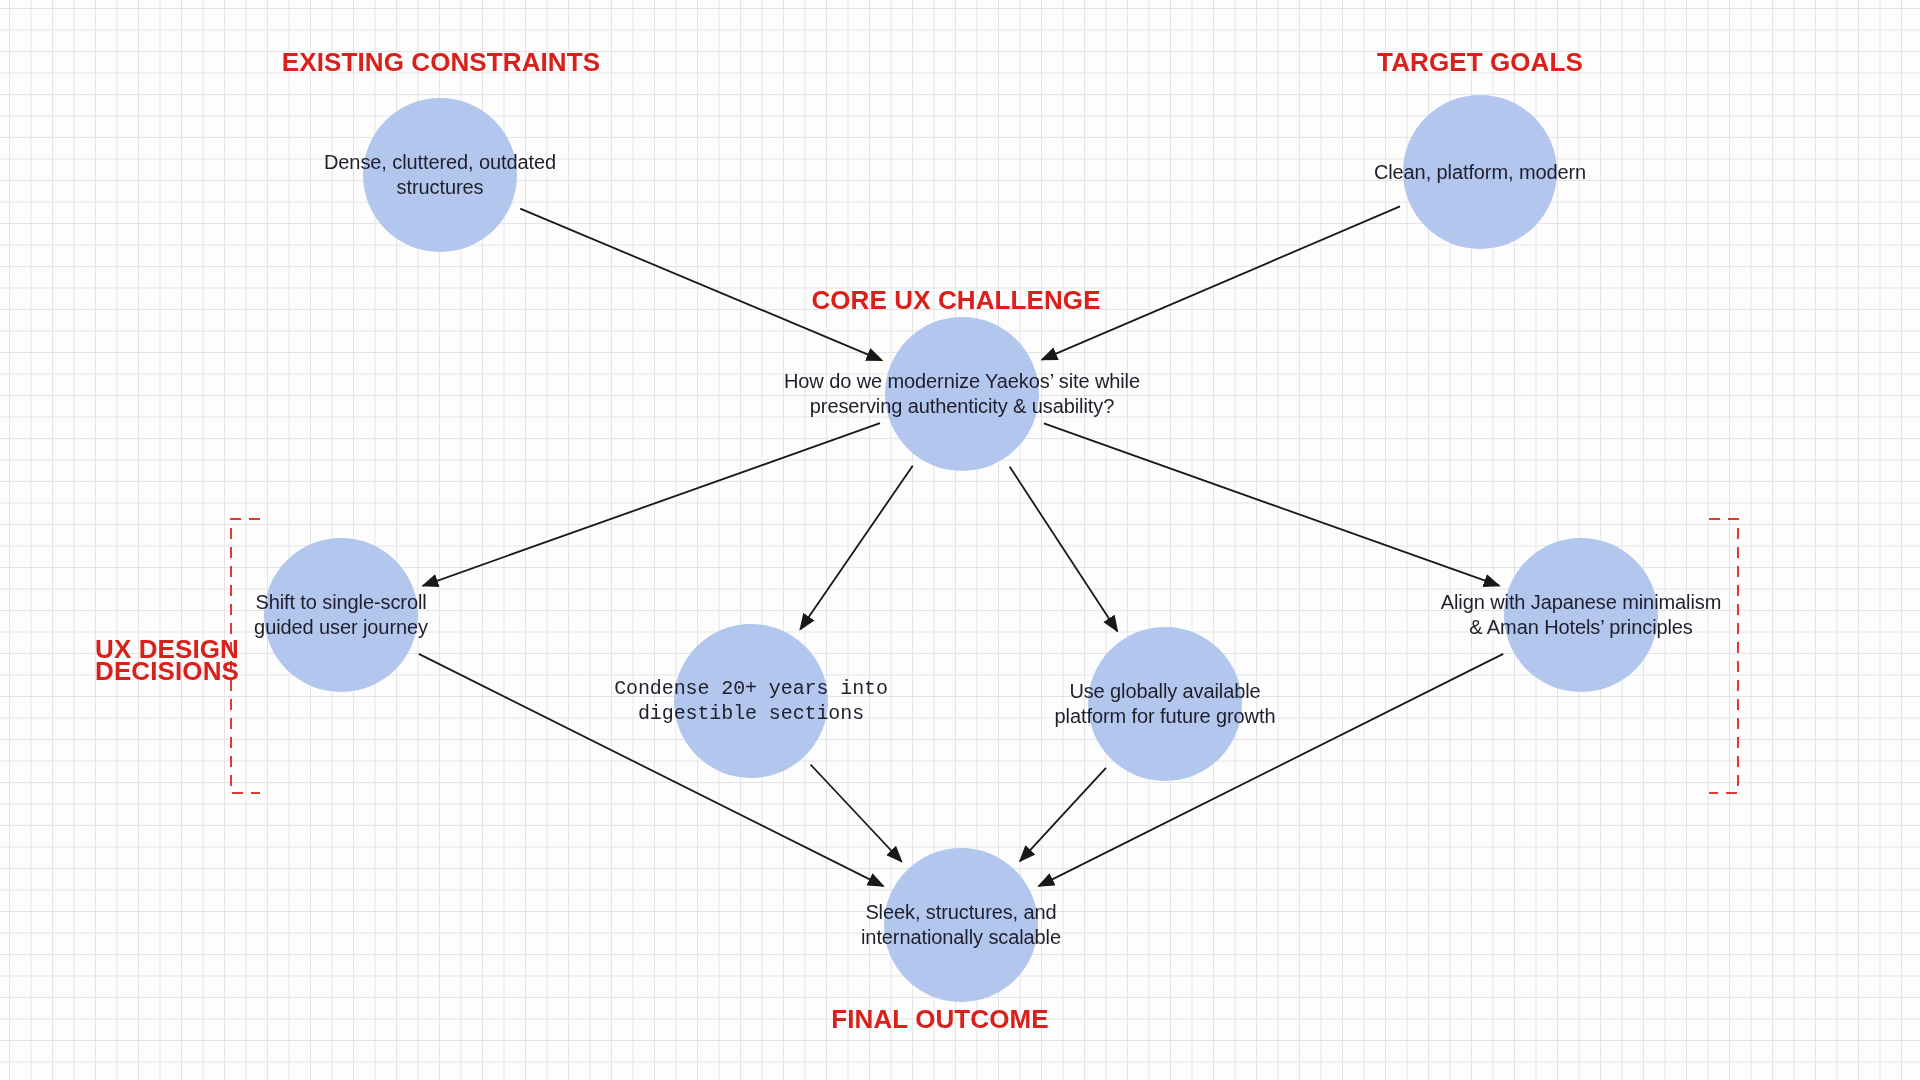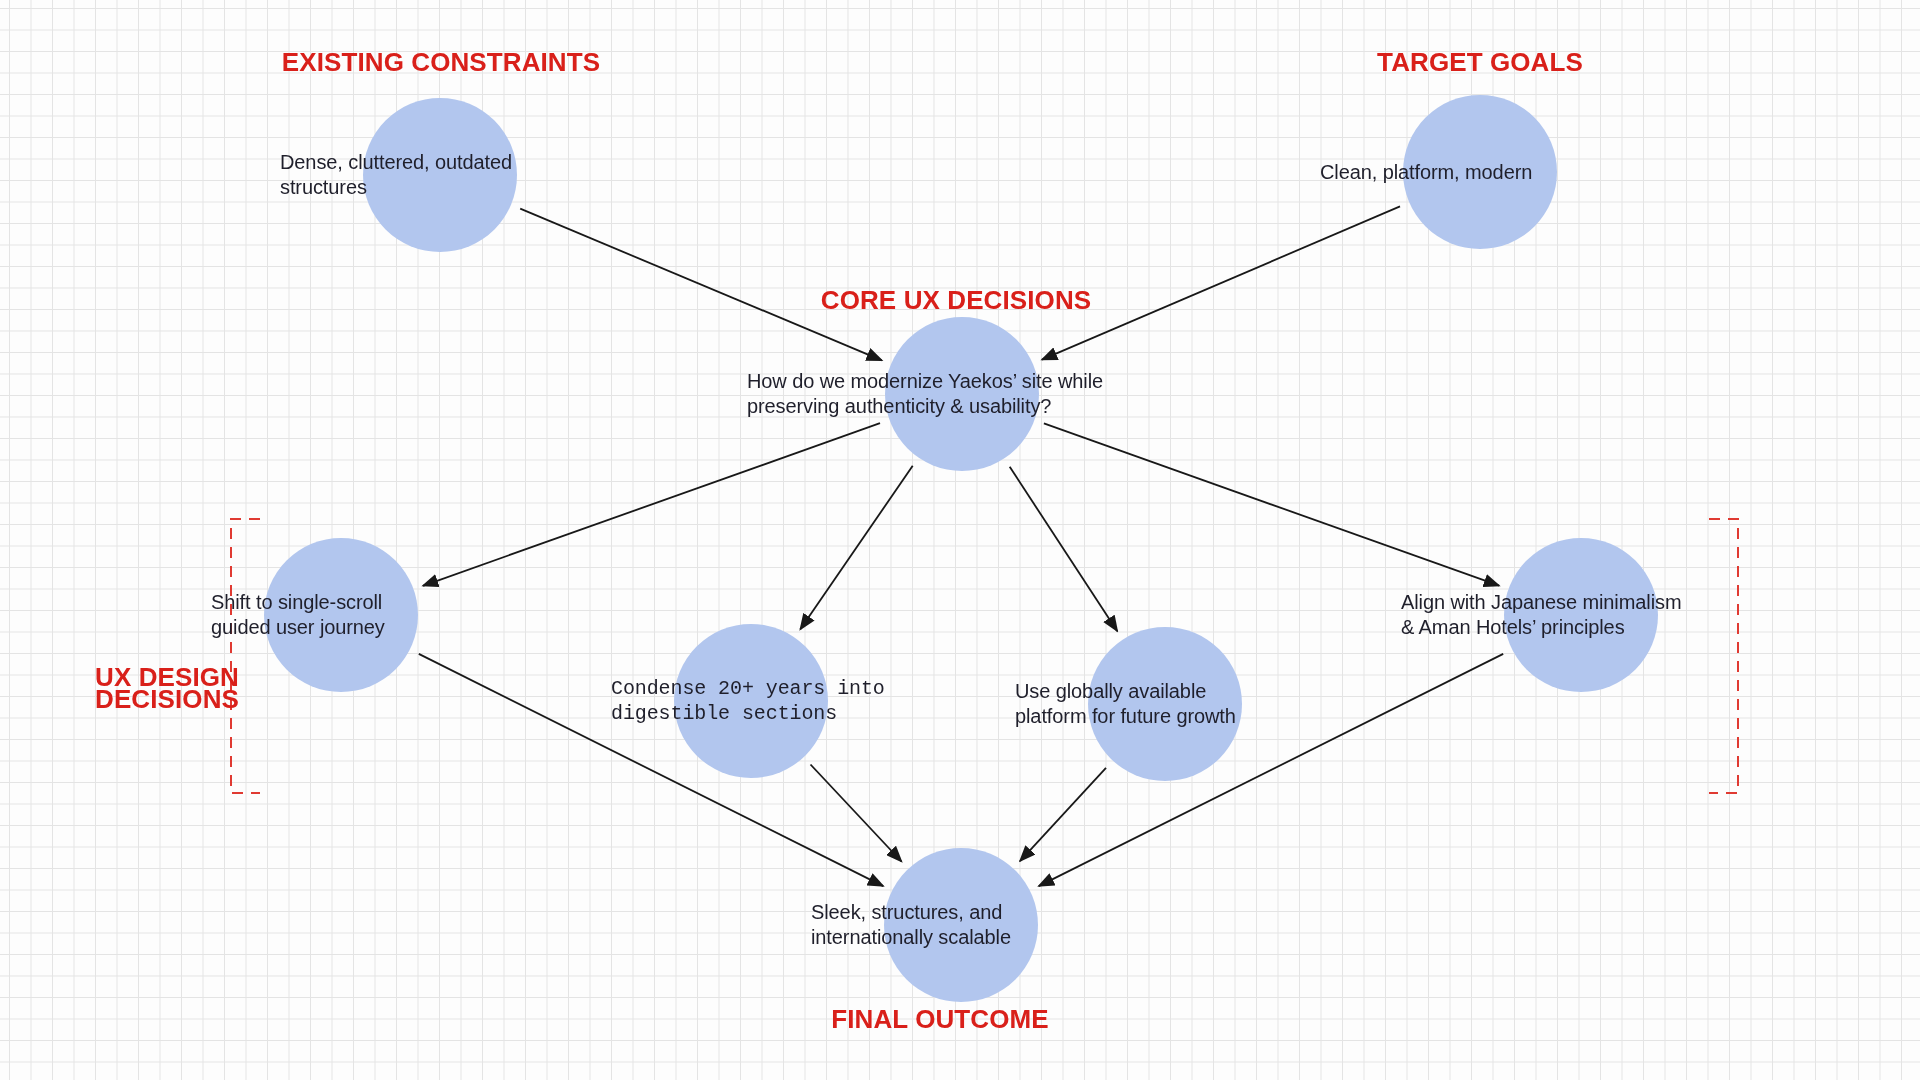--- a/index.html
+++ b/index.html
@@ -28,20 +28,21 @@
   .node-circle {
     position: absolute;
     width: 154px;
     height: 154px;
     border-radius: 50%;
     background: #b2c6ee;
   }
   .node-label {
     position: absolute;
     transform: translate(-50%, -50%);
+    text-align: center;
     font-size: 20px;
     line-height: 25px;
     letter-spacing: -0.1px;
     color: #1f1f2b;
     white-space: pre-line;
     font-weight: 500;
   }
   .section-label {
     position: absolute;
     transform: translate(-50%, -50%);
@@ -120,20 +121,20 @@
 
   <div class="node-circle" style="left: 884px; top: 848px;"></div>
   <div class="node-label" style="left: 961px; top: 925px; width: 300px;">Sleek, structures, and
 internationally scalable</div>
 </div>
   <div id="labels-layer">
   <div class="section-label" style="left: 441px; top: 62px;">EXISTING CONSTRAINTS</div>
 
   <div class="section-label" style="left: 1480px; top: 62px; text-align: right;">TARGET GOALS</div>
 
-  <div class="section-label" style="left: 956px; top: 300px;">CORE UX DECISIONS</div>
+  <div class="section-label" style="left: 956px; top: 300px;">CORE UX CHALLENGE</div>
 
-  <div class="section-label" style="left: 167px; top: 660px; margin-top: 28px;">UX DESIGN
+  <div class="section-label" style="left: 167px; top: 660px;">UX DESIGN
 DECISIONS</div>
 
   <div class="section-label" style="left: 940px; top: 1019px;">FINAL OUTCOME</div>
 </div>
 </div>
 
 </body></html>

